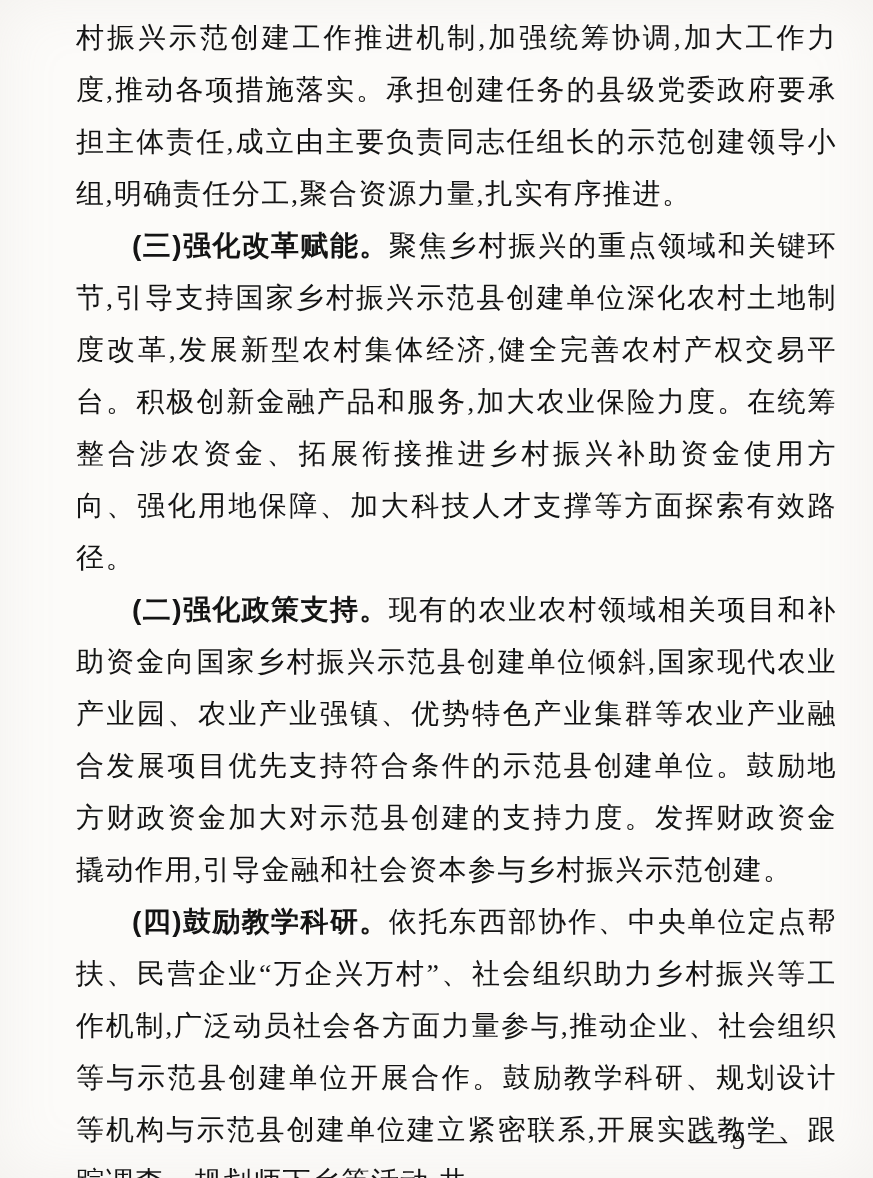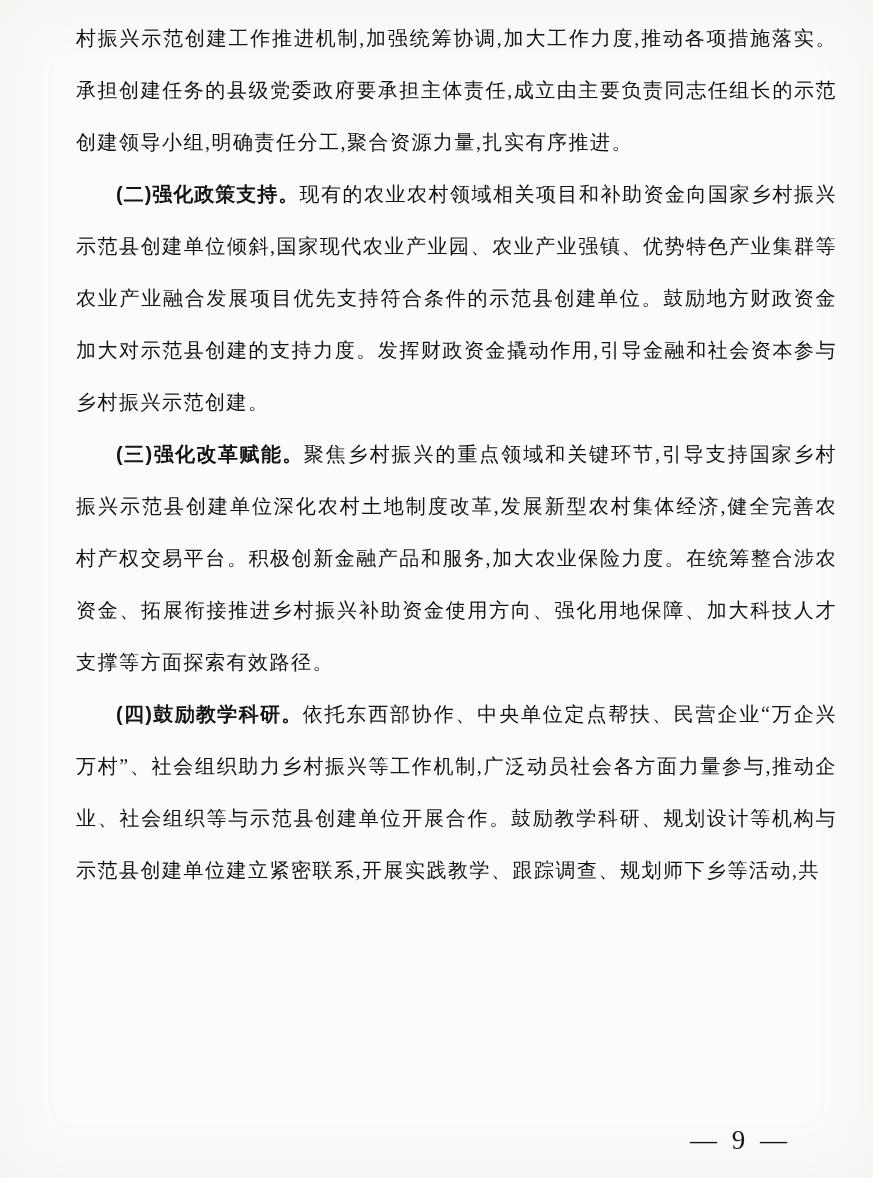--- a/index.html
+++ b/index.html
@@ -18,21 +18,21 @@
     overflow: hidden;
     font-family: "Liberation Serif", "DejaVu Serif", serif;
     color: #141414;
     box-shadow: inset 0 0 60px rgba(180,175,165,0.12);
   }
   .text-block {
     width: 100%;
   }
   .para {
     margin: 0;
-    font-size: 20px;
+    font-size: 28px;
     line-height: 52px;
     letter-spacing: 1.5px;
     text-align: justify;
     text-justify: inter-ideograph;
   }
   .para.indented {
     text-indent: 2em;
   }
   .para-head {
     font-family: "Liberation Sans", "DejaVu Sans", sans-serif;
@@ -53,25 +53,25 @@
 <body>
 
 <div class="scan-page">
   <div class="text-block">
 
     <p class="para">
       <span class="para-body">村振兴示范创建工作推进机制,加强统筹协调,加大工作力度,推动各项措施落实。承担创建任务的县级党委政府要承担主体责任,成立由主要负责同志任组长的示范创建领导小组,明确责任分工,聚合资源力量,扎实有序推进。</span>
     </p>
 
     <p class="para indented">
-      <span class="para-head">(二)强化政策支持。</span><span class="para-body">现有的农业农村领域相关项目和补助资金向国家乡村振兴示范县创建单位倾斜,国家现代农业产业园、农业产业强镇、优势特色产业集群等农业产业融合发展项目优先支持符合条件的示范县创建单位。鼓励地方财政资金加大对示范县创建的支持力度。发挥财政资金撬动作用,引导金融和社会资本参与乡村振兴示范创建。</span>
+      <span class="para-head">(三)强化改革赋能。</span><span class="para-body">聚焦乡村振兴的重点领域和关键环节,引导支持国家乡村振兴示范县创建单位深化农村土地制度改革,发展新型农村集体经济,健全完善农村产权交易平台。积极创新金融产品和服务,加大农业保险力度。在统筹整合涉农资金、拓展衔接推进乡村振兴补助资金使用方向、强化用地保障、加大科技人才支撑等方面探索有效路径。</span>
     </p>
 
     <p class="para indented">
-      <span class="para-head">(三)强化改革赋能。</span><span class="para-body">聚焦乡村振兴的重点领域和关键环节,引导支持国家乡村振兴示范县创建单位深化农村土地制度改革,发展新型农村集体经济,健全完善农村产权交易平台。积极创新金融产品和服务,加大农业保险力度。在统筹整合涉农资金、拓展衔接推进乡村振兴补助资金使用方向、强化用地保障、加大科技人才支撑等方面探索有效路径。</span>
+      <span class="para-head">(二)强化政策支持。</span><span class="para-body">现有的农业农村领域相关项目和补助资金向国家乡村振兴示范县创建单位倾斜,国家现代农业产业园、农业产业强镇、优势特色产业集群等农业产业融合发展项目优先支持符合条件的示范县创建单位。鼓励地方财政资金加大对示范县创建的支持力度。发挥财政资金撬动作用,引导金融和社会资本参与乡村振兴示范创建。</span>
     </p>
 
     <p class="para indented">
       <span class="para-head">(四)鼓励教学科研。</span><span class="para-body">依托东西部协作、中央单位定点帮扶、民营企业“万企兴万村”、社会组织助力乡村振兴等工作机制,广泛动员社会各方面力量参与,推动企业、社会组织等与示范县创建单位开展合作。鼓励教学科研、规划设计等机构与示范县创建单位建立紧密联系,开展实践教学、跟踪调查、规划师下乡等活动,共</span>
     </p>
 
   </div>
 
   <div class="page-footer">— 9 —</div>
 </div>

